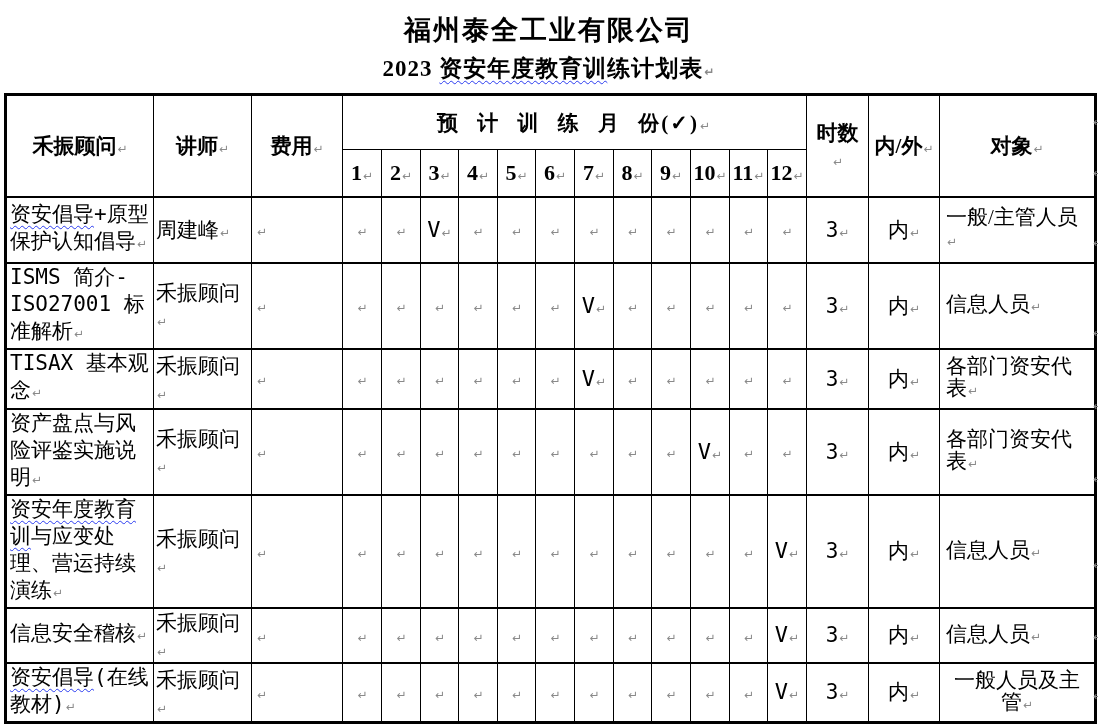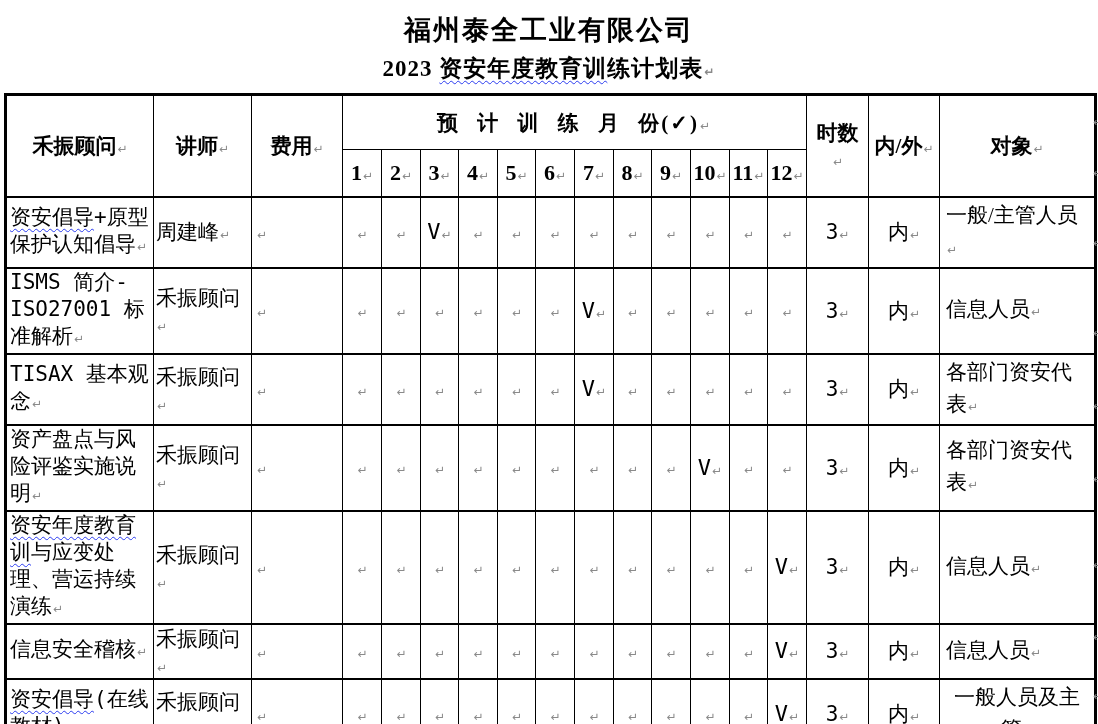--- a/index.html
+++ b/index.html
@@ -29,21 +29,21 @@
   tbody tr:nth-child(6){height:53px;}
   tbody tr:nth-child(7){height:54px;}
 
   td.course{ text-align:left; line-height:27px; overflow-wrap:break-word;
              font-family:"DejaVu Sans Mono","Liberation Serif",serif; padding:0 3px;}
   td.lect{ text-align:left; padding:0 2px;}
   td.fee{ text-align:left;}
   td.mon{ text-align:center; padding:0 1px;}
   td.hours{ text-align:center; font-family:"DejaVu Sans Mono","Liberation Serif",serif;}
   td.inout{ text-align:center;}
-  td.target{ text-align:left; line-height:32px; padding:1px 6px; overflow-wrap:break-word;}
+  td.target{ text-align:left; line-height:22px; padding:1px 6px; overflow-wrap:break-word;}
   td.target.ctr{ text-align:center;}
   .check{ font-family:"DejaVu Sans Mono","Liberation Mono",monospace; font-size:22px;}
 
   .pilcrow{ font-family:"DejaVu Sans",sans-serif; color:#8a8a8a; font-size:12px; margin-left:1px;}
   th .pilcrow{ font-weight:normal;}
   .rail{ position:absolute; left:1093px; top:0; width:5px; height:724px;}
   .rail span{ position:absolute; font-family:"DejaVu Sans",sans-serif; color:#8a8a8a; font-size:12px;}
 </style>
 </head>
 <body>

